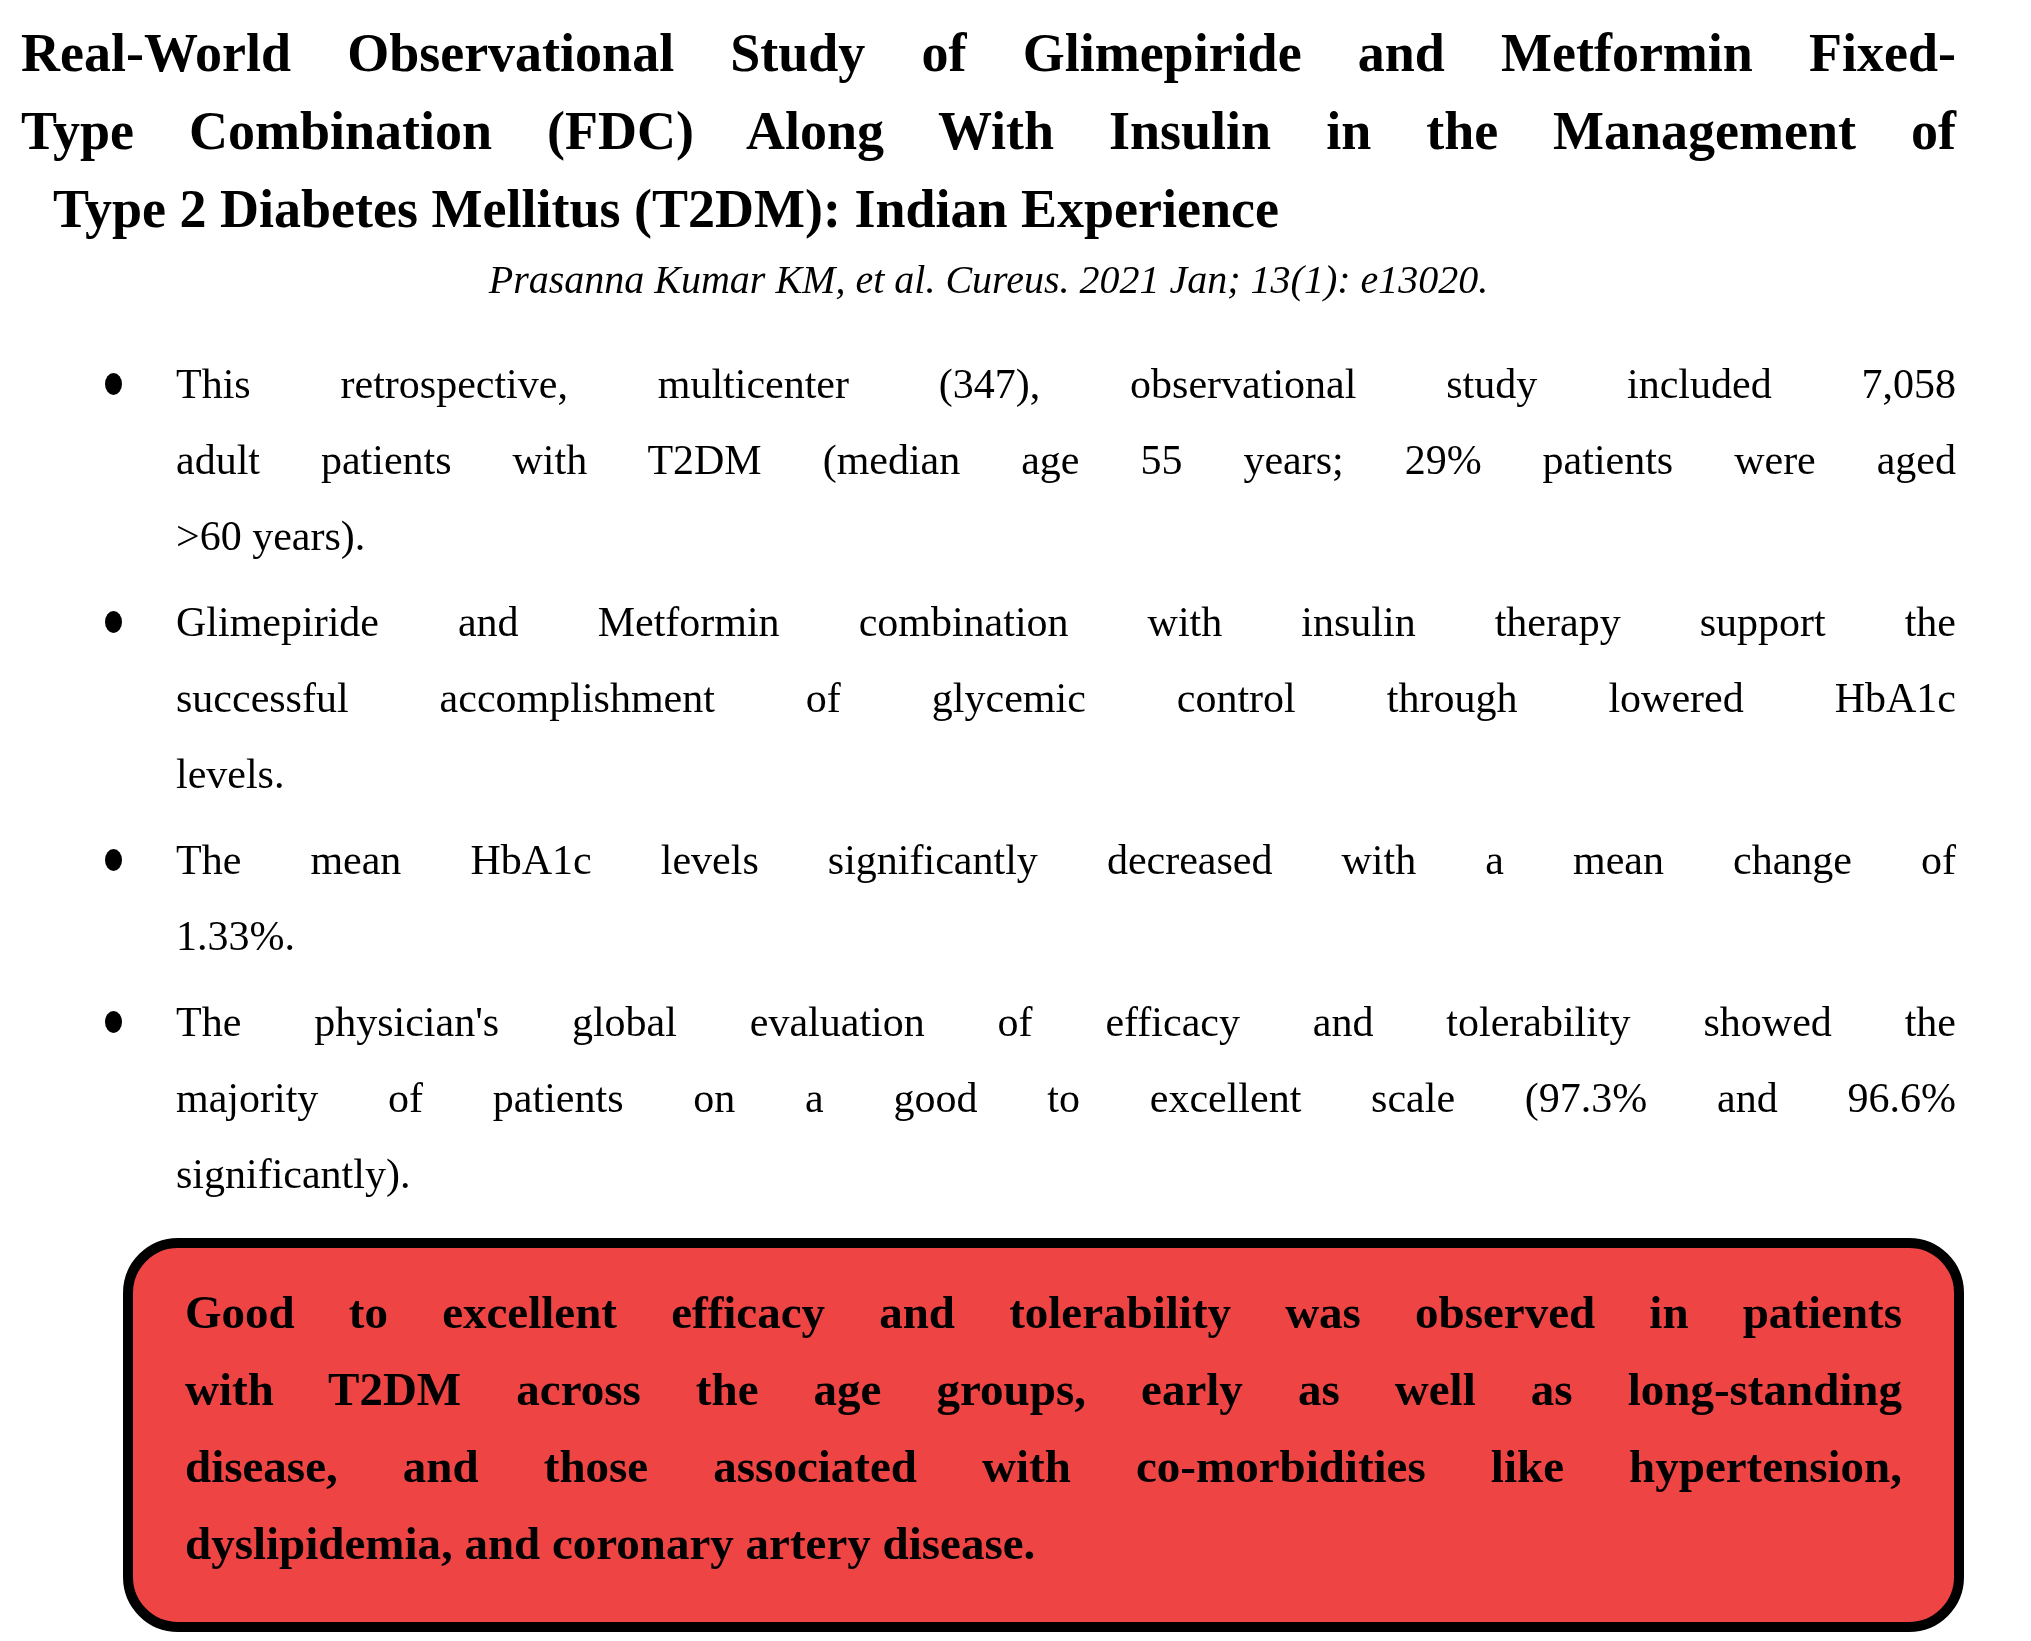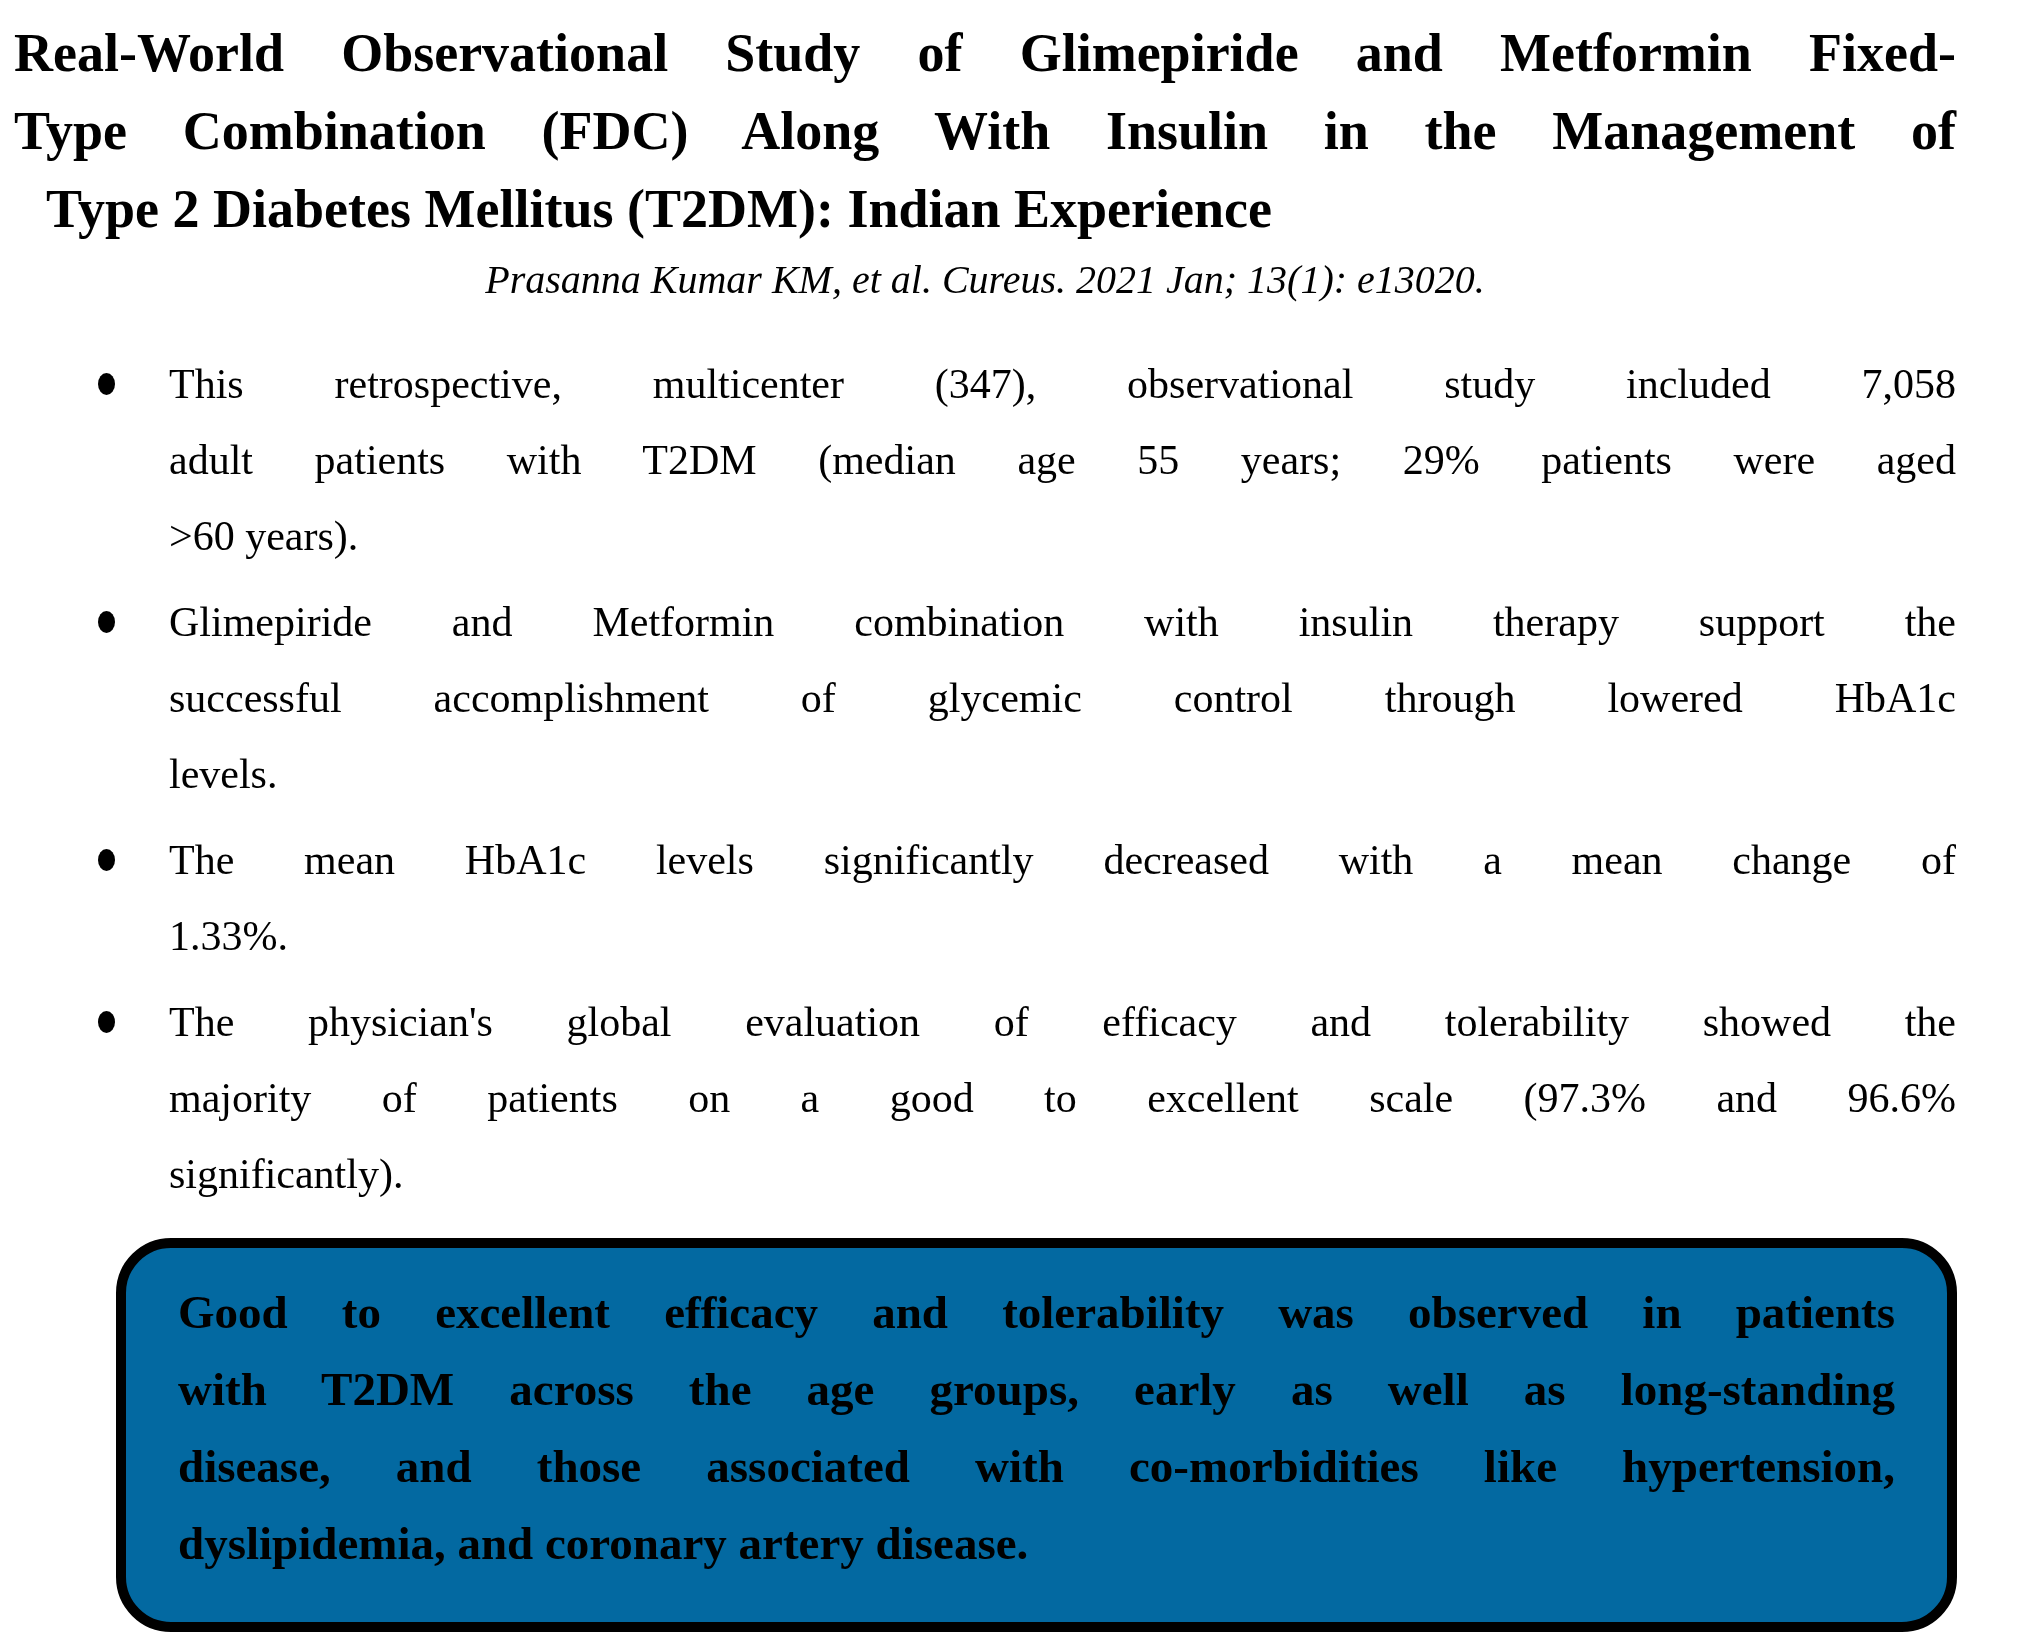--- a/index.html
+++ b/index.html
@@ -11,21 +11,21 @@
     width: 2031px;
     height: 1641px;
     color: #000000;
     font-family: "Liberation Serif", "DejaVu Serif", serif;
     overflow: hidden;
   }
   .page {
     box-sizing: border-box;
     width: 2031px;
     height: 1266px;
-    padding: 14px 75px 0 14px;
+    padding: 14px 75px 0 21px;
   }
   
   .title-line {
     font-size: 54px;
     font-weight: bold;
     line-height: 78px;
     text-align: justify;
     text-align-last: justify;
     white-space: normal;
   }
@@ -72,21 +72,21 @@
   }
   
   .summary-box {
     box-sizing: border-box;
     margin-top: 26px;
     margin-left: 102px;
     width: 1841px;
     border: 10px solid #000000;
     border-radius: 55px;
     padding: 26px 52px 40px 52px;
-    background: #0369a1;
+    background: #ef4444;
   }
   .box-line {
     font-size: 47px;
     font-weight: bold;
     line-height: 77px;
     text-align: justify;
     text-align-last: justify;
   }
   .box-line.last {
     text-align-last: left;

